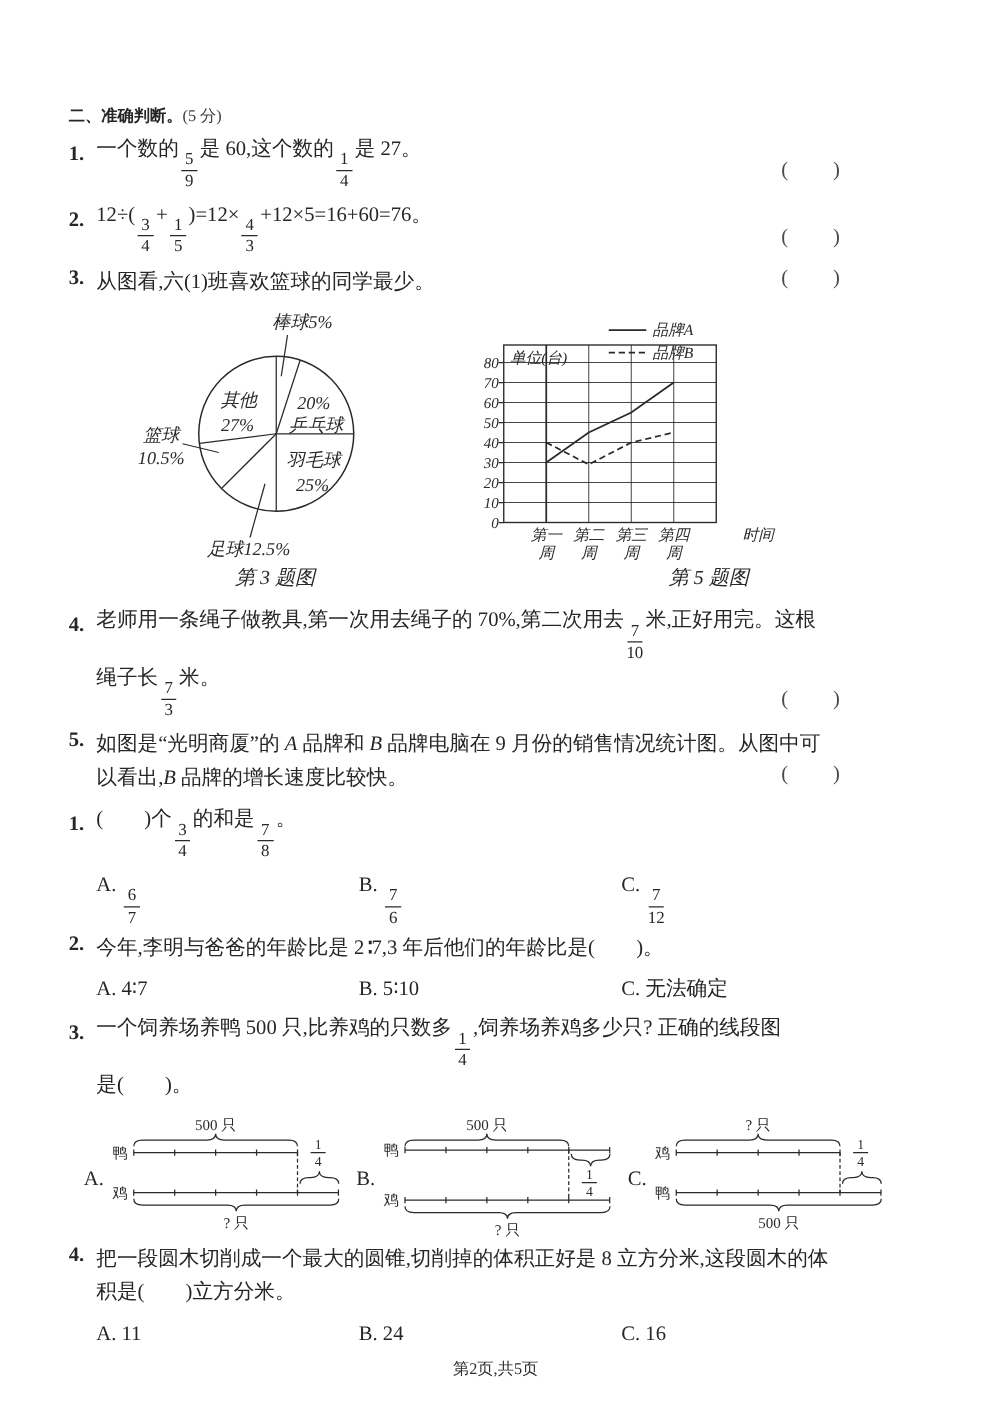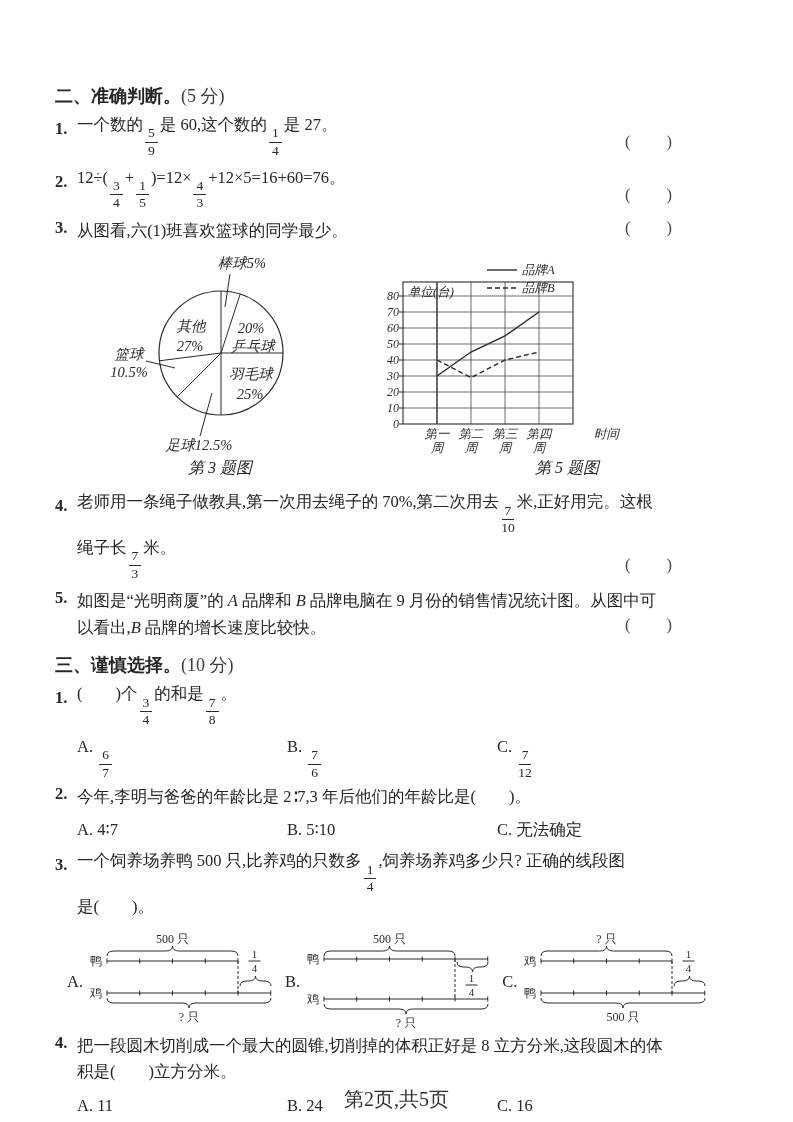--- a/index.html
+++ b/index.html
@@ -3,21 +3,21 @@
 <meta charset="utf-8">
 <style>
   html,body{margin:0;padding:0;}
   body{
     width:793px;height:1122px;background:#ffffff;
     font-family:"Liberation Serif","DejaVu Serif",serif;
     color:#262626;font-size:16.5px;
   }
   .page{position:relative;width:793px;height:1122px;overflow:hidden;background:#fff;}
   .content{position:absolute;left:55px;top:84px;width:618px;}
-  .sec{font-weight:bold;font-size:18px;margin:0 0 4px 0;}
+  .sec{font-weight:bold;font-size:13px;margin:0 0 4px 0;}
   .sec .pts{font-weight:normal;color:#3c3c3c;}
   .q{position:relative;padding-left:22px;margin:0 0 7px 0;}
   .qno{position:absolute;left:0;top:0;font-weight:bold;}
   .tallno .qno{top:7px;}
   .ln{line-height:1.62;}
   .br{position:absolute;right:0;bottom:5px;color:#4a4a4a;letter-spacing:1px;white-space:pre;}
   .frac{display:inline-flex;flex-direction:column;align-items:center;vertical-align:-0.55em;
         line-height:1.05;font-size:13.5px;margin:0 2px;}
   .frac .fn{padding:0 3px 1px 3px;border-bottom:1.3px solid #2a2a2a;}
   .frac .fd{padding-top:1px;}
@@ -28,21 +28,21 @@
   .figcap{font-size:16px;margin-top:2px;text-align:right;}
   svg text{font-family:"Liberation Serif","DejaVu Serif",serif;}
   
   .opts{display:flex;margin:6px 0 4px 0;padding-left:22px;}
   .opt{width:210px;line-height:1.62;}
   .opt:last-child{width:auto;}
   
   .diags{display:flex;align-items:center;gap:8px;margin:12px 0 2px 12px;}
   .diag{display:flex;align-items:center;gap:2px;}
   .dletter{font-size:16.5px;}
-  .footer{position:absolute;left:0;right:0;top:1086px;text-align:center;font-size:20px;color:#2e2e2e;}
+  .footer{position:absolute;left:0;right:0;top:1086px;text-align:center;font-size:13px;color:#2e2e2e;}
 </style>
 </head>
 <body>
 
 <div class="page">
   <div class="content">
 
     <div class="sec">
       <span>二、准确判断。</span><span class="pts">(5 分)</span>
     </div>
@@ -170,23 +170,20 @@
           <span class="br">(　　)</span>
         </div>
         <div class="q">
           <span class="qno">5.</span>
           <div class="ln">如图是“光明商厦”的 <i>A</i> 品牌和 <i>B</i> 品牌电脑在 9 月份的销售情况统计图。从图中可</div>
           <div class="ln">以看出,<i>B</i> 品牌的增长速度比较快。</div>
           <span class="br">(　　)</span>
         </div>
       </div>
 
-    <div class="sec" style="margin-top:12px">
-      <span>三、谨慎选择。</span><span class="pts">(10 分)</span>
-    </div>
 
     <div id="choice-items">
         <div class="q tallno">
           <span class="qno">1.</span>
           <div class="ln">(　　)个<span class="frac">
               <span class="fn">3</span>
               <span class="fd">4</span>
             </span>的和是<span class="frac">
               <span class="fn">7</span>
               <span class="fd">8</span>

